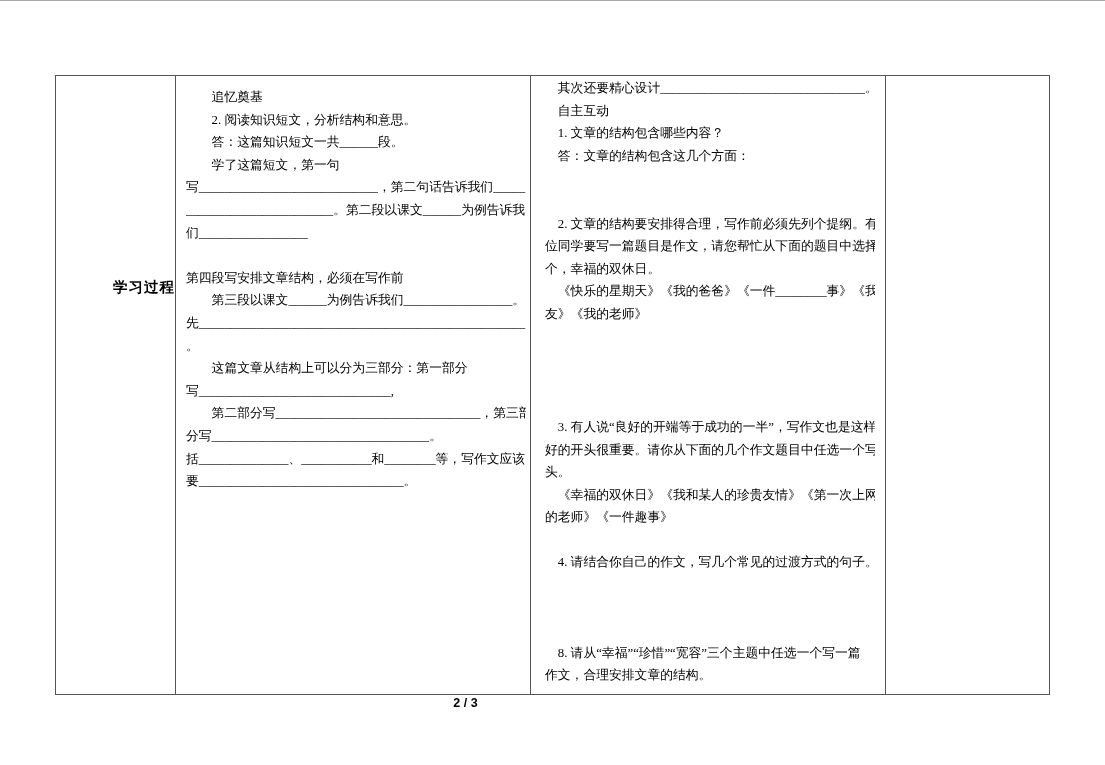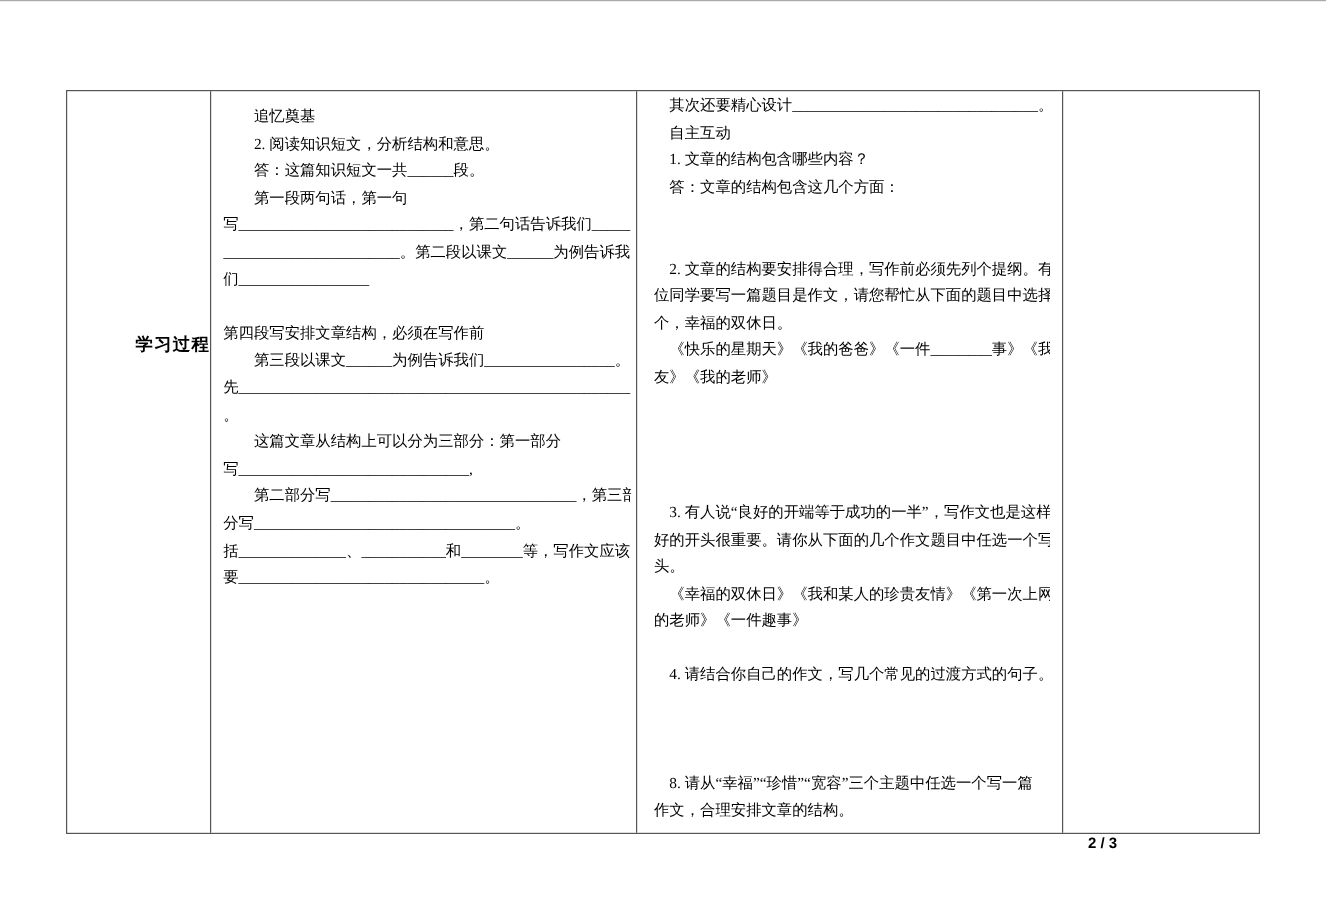--- a/index.html
+++ b/index.html
@@ -38,40 +38,40 @@
   }
   .doc-line {
     font-size: 12.8px;
     line-height: 22.6px;
     white-space: nowrap;
     overflow: hidden;
   }
   .page-footer {
     position: absolute; top: 696px; left: 0;
     width: 931px;
-    text-align: right;
+    text-align: center;
     font-size: 12.5px;
     font-weight: bold;
     font-family: "Liberation Sans", "DejaVu Sans", sans-serif;
   }
 </style>
 </head>
 <body>
 
 <div class="top-rule"></div>
 
 <div class="worksheet-table">
   <div class="col col1">
     <div class="row-label">学习过程</div>
   </div>
   <div class="col col2">
       <div class="doc-line">　　追忆奠基</div>
       <div class="doc-line">　　2. 阅读知识短文，分析结构和意思。</div>
       <div class="doc-line">　　答：这篇知识短文一共______段。</div>
-      <div class="doc-line">　　第一段两句话，第一句</div>
+      <div class="doc-line">　　学了这篇短文，第一句</div>
       <div class="doc-line">写____________________________，第二句话告诉我们_____</div>
       <div class="doc-line">_______________________。第二段以课文______为例告诉我</div>
       <div class="doc-line">们_________________</div>
       <div class="doc-line">&nbsp;</div>
       <div class="doc-line">第四段写安排文章结构，必须在写作前</div>
       <div class="doc-line">　　第三段以课文______为例告诉我们_________________。</div>
       <div class="doc-line">先___________________________________________________</div>
       <div class="doc-line">。</div>
       <div class="doc-line">　　这篇文章从结构上可以分为三部分：第一部分</div>
       <div class="doc-line">写______________________________,</div>

